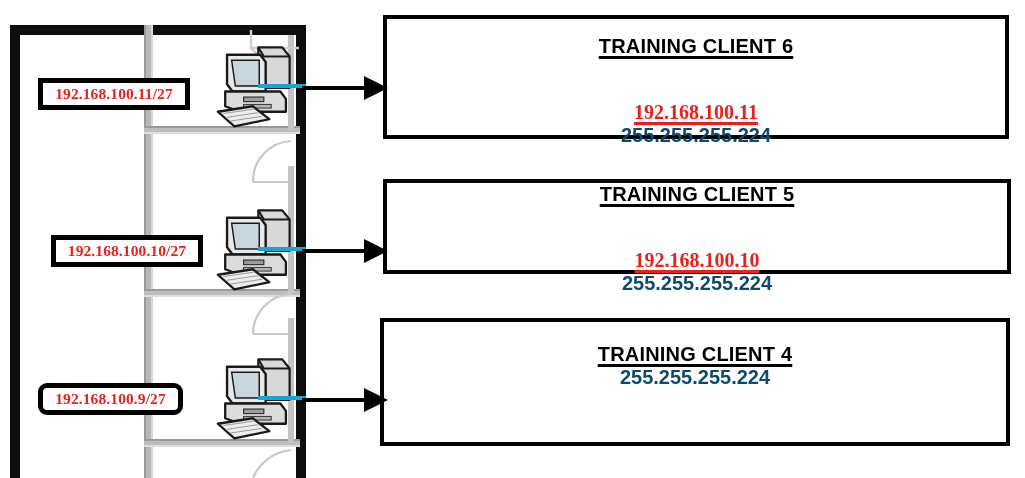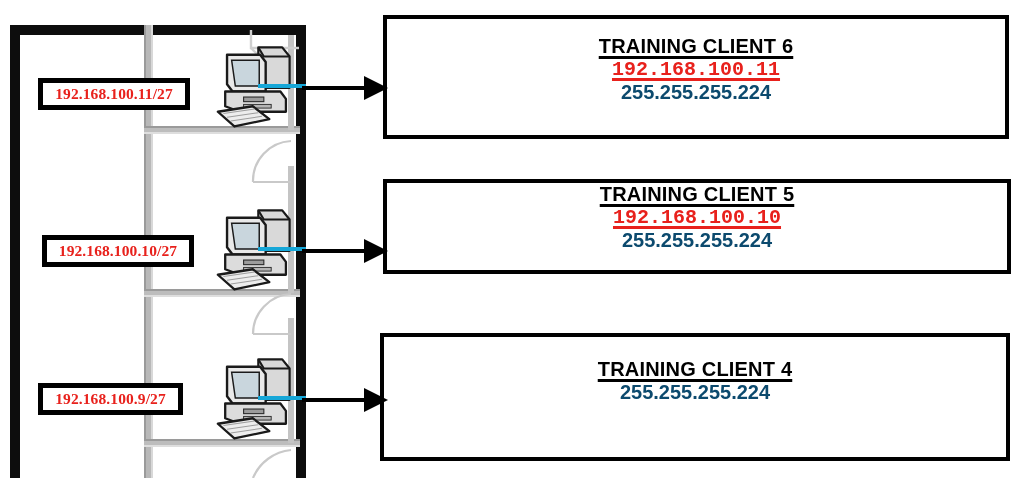--- a/index.html
+++ b/index.html
@@ -48,29 +48,30 @@
     font-size:20px;
     color:#000000;
     text-decoration:underline;
     text-underline-offset:3px;
     text-decoration-thickness:2.5px;
     letter-spacing:0.2px;
     line-height:1.15;
     white-space:nowrap;
   }
   .ib-ip{
-    font-family:Liberation Mono, monospace;
+    font-family:Liberation Serif, serif;
     font-weight:bold;
     font-size:20px;
     color:#e8211c;
     text-decoration:underline;
     text-underline-offset:3px;
     text-decoration-thickness:2.5px;
     line-height:1.15;
     white-space:nowrap;
+    margin-top:43px;
   }
   .ib-mask{
     font-family:"Liberation Sans", sans-serif;
     font-weight:bold;
     font-size:20px;
     color:#0c4a6e;
     line-height:1.15;
     white-space:nowrap;
   }
 </style>
@@ -178,23 +179,23 @@
             <path d="M 12,84 L 46,79"></path>
             <path d="M 16,88 L 50,83"></path>
         </g>
       </g>
       <rect x="258" y="396" width="48" height="4" fill="#16a7d8"></rect>
     </svg>
   </div>
 
   <div class="ip-label" style="left:38px;top:78px;width:152px;height:32px;">192.168.100.11/27</div>
 
-  <div class="ip-label" style="left:42px;top:235px;width:152px;height:32px;">192.168.100.10/27</div>
-
-  <div class="ip-label" style="left:38px;top:383px;width:145px;height:32px;">192.168.100.9/27</div>
+  <div class="ip-label" style="left:51px;top:235px;width:152px;height:32px;">192.168.100.10/27</div>
+
+  <div class="ip-label" style="left:38px;top:383px;width:145px;height:32px;border-radius:9px;">192.168.100.9/27</div>
 
   <svg class="arrow" style="left:300px;top:68px;" width="90" height="40" viewBox="0 0 90 40">
     <line x1="2" y1="20" x2="68" y2="20" stroke="#000" stroke-width="4"></line>
     <polygon points="64,8 88,20 64,32" fill="#000"></polygon>
   </svg>
 
   <svg class="arrow" style="left:300px;top:231px;" width="90" height="40" viewBox="0 0 90 40">
     <line x1="2" y1="20" x2="68" y2="20" stroke="#000" stroke-width="4"></line>
     <polygon points="64,8 88,20 64,32" fill="#000"></polygon>
   </svg>
@@ -209,18 +210,18 @@
     <div class="ib-ip">192.168.100.11</div>
     <div class="ib-mask">255.255.255.224</div>
   </div>
 
   <div class="info-box" style="left:383px;top:179px;width:628px;height:95px;">
     <div class="ib-title">TRAINING CLIENT 5</div>
     <div class="ib-ip">192.168.100.10</div>
     <div class="ib-mask">255.255.255.224</div>
   </div>
 
-  <div class="info-box" style="left:380px;top:333px;width:630px;height:128px;padding-top:21px;text-align:center;">
+  <div class="info-box" style="left:380px;top:318px;width:630px;height:128px;padding-top:21px;text-align:center;">
     <div class="ib-title">TRAINING CLIENT 4</div>
     <div class="ib-mask">255.255.255.224</div>
   </div>
 
 </div>
 
 </body></html>

